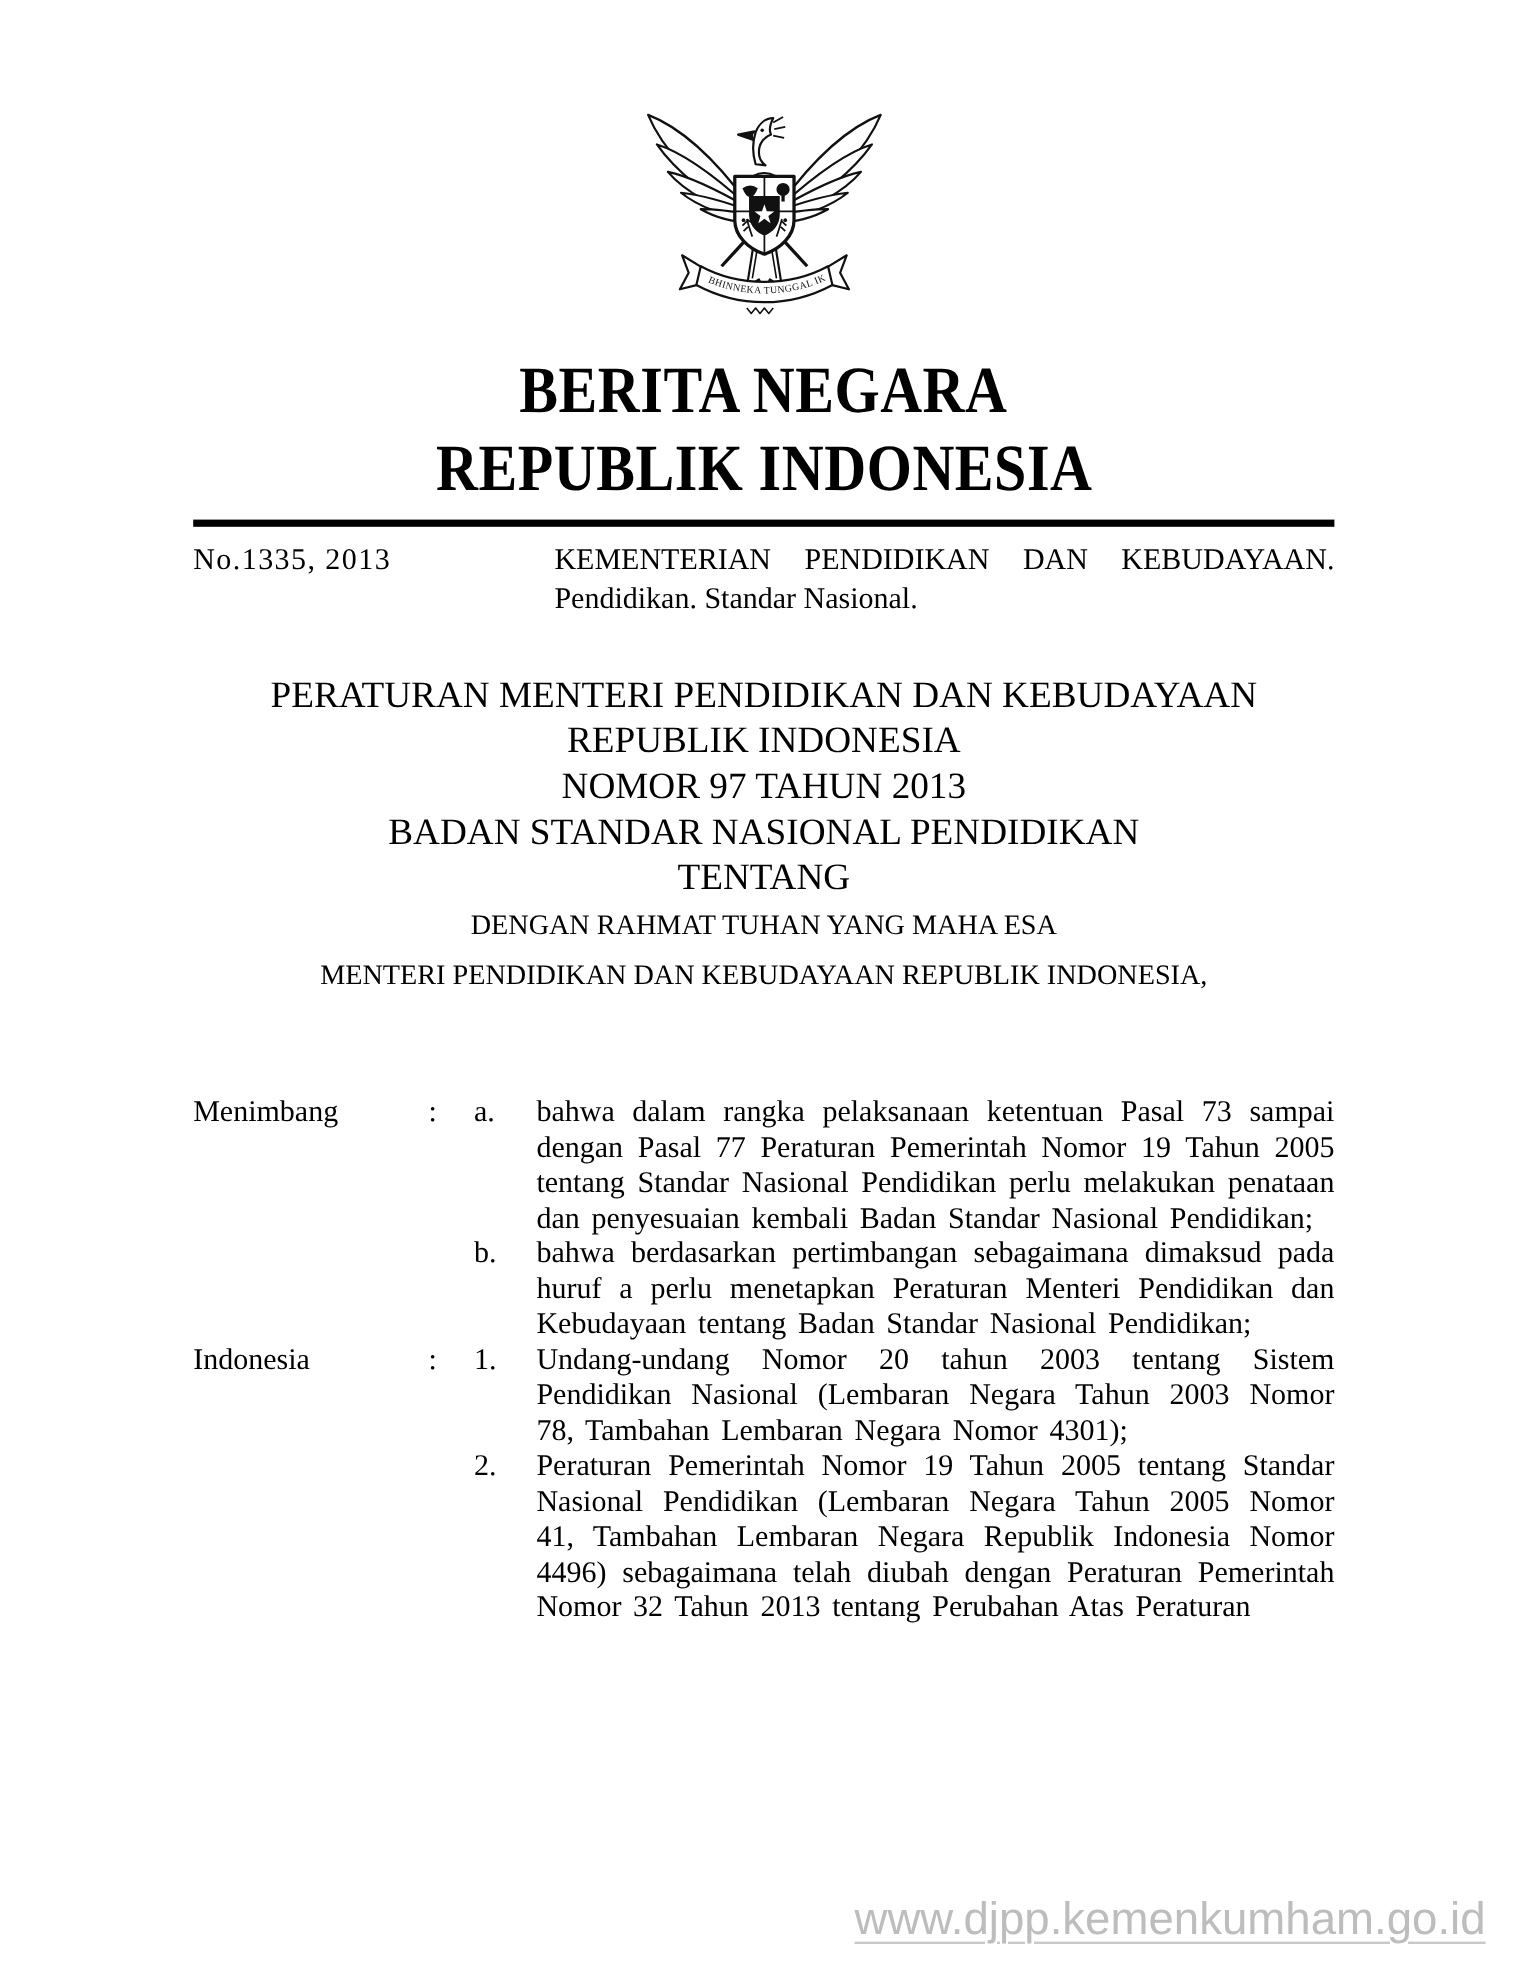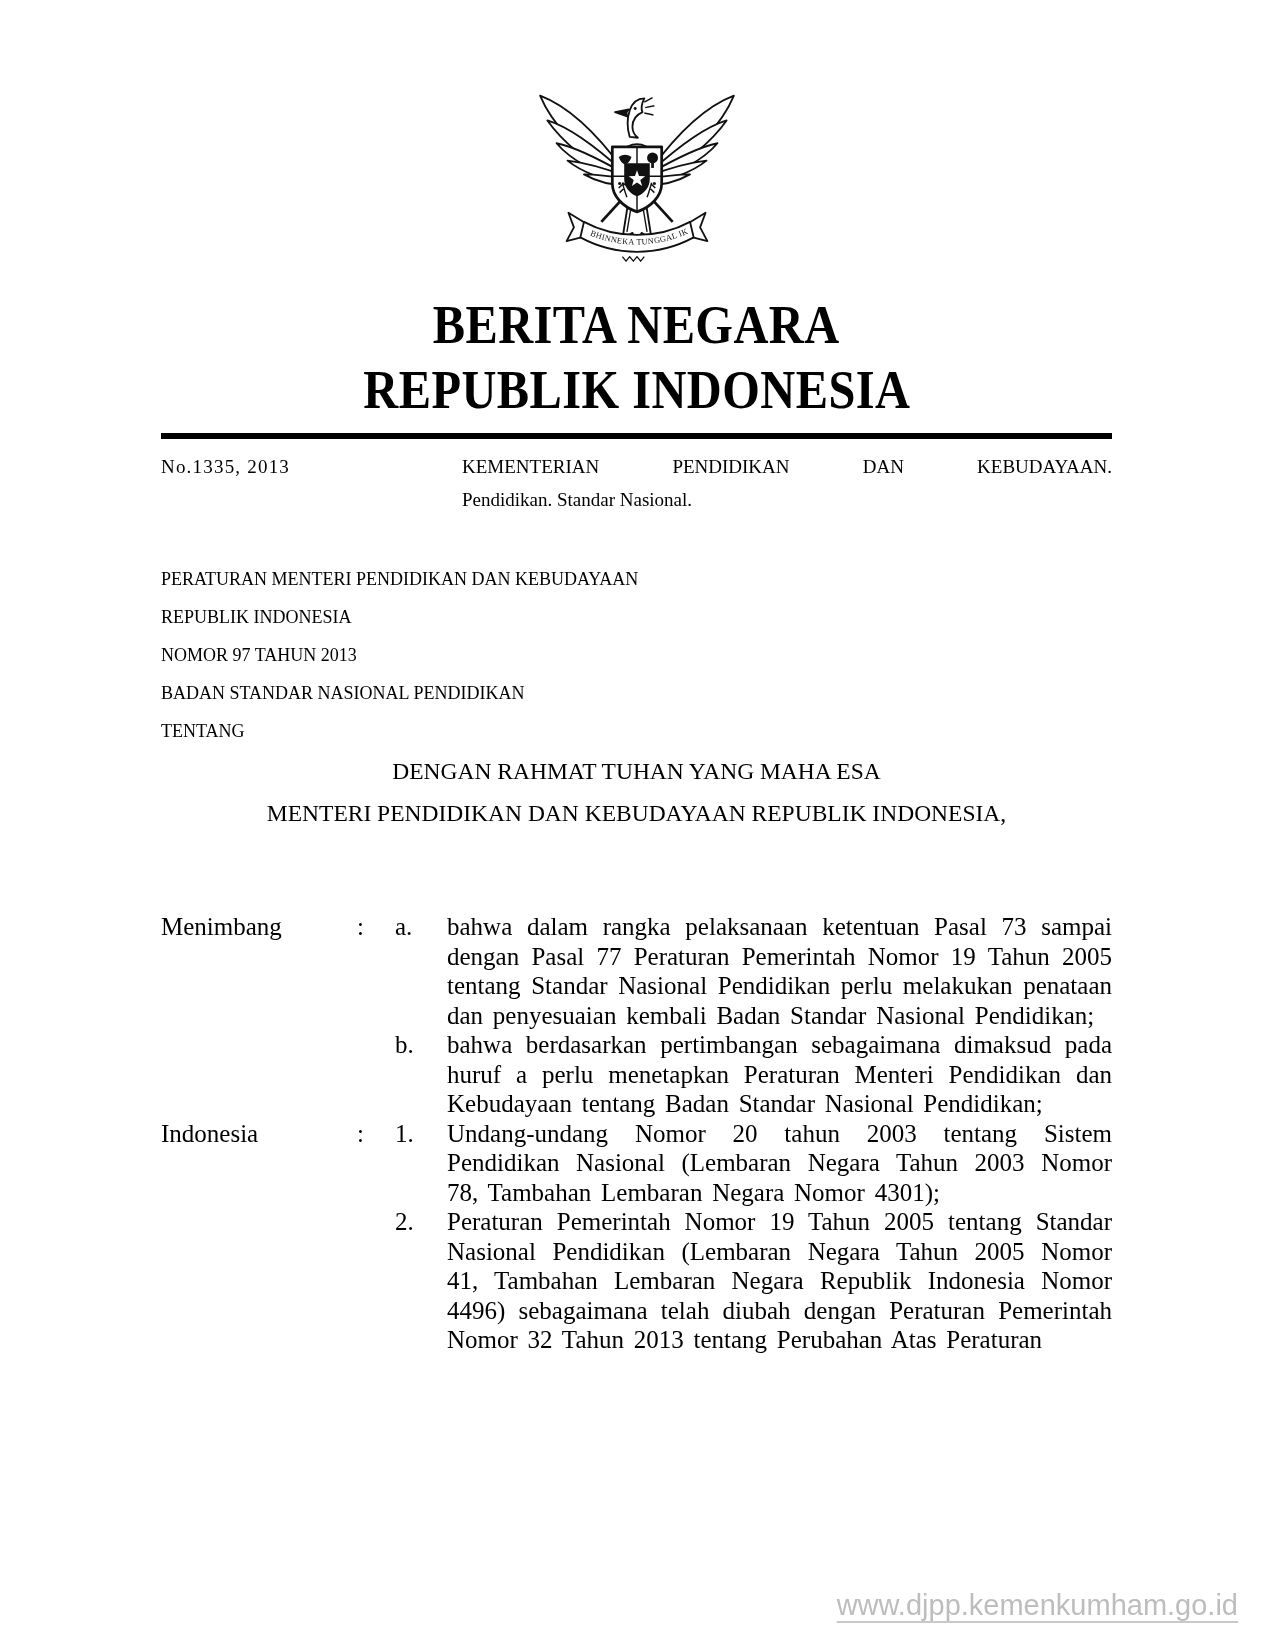--- a/index.html
+++ b/index.html
@@ -18,46 +18,46 @@
   .emblem-wrap svg { width:100%; height:100%; display:block; }
 
   
   .masthead { margin-top:18px; text-align:center; font-weight:bold; }
   .masthead .mline { font-size:55px; line-height:65px; white-space:nowrap; }
   .masthead .squeeze { display:inline-block; transform:scaleX(0.88); letter-spacing:0.5px; }
 
   .rule { margin-top:11px; height:6px; background:#000; }
 
   
-  .gazette { display:flex; margin-top:11px; font-size:19px; line-height:33px; }
+  .gazette { display:flex; margin-top:11px; font-size:25px; line-height:33px; }
   .gazette .num { width:301px; letter-spacing:1.2px; }
   .gazette .subject { flex:1; }
   .gazette .subject .l1 { text-align:justify; text-align-last:justify; }
 
   
-  .doc-title { margin-top:44px; text-align:left; font-size:18px; line-height:38px; }
+  .doc-title { margin-top:44px; text-align:center; font-size:31px; line-height:38px; }
   .preamble { text-align:center; font-size:23.5px; }
   .preamble .inv  { line-height:42px; }
   .preamble .auth { line-height:42px; }
 
   
   .clauses {
     margin-top:78px;
     display:grid;
     grid-template-columns:196px 30px 60px 1fr;
     font-size:25px; line-height:29.5px;
   }
   .clauses .mk { padding-left:8px; }
   .clauses .tx { text-align:justify; word-spacing:0.14em; }
 
   
   .footer {
     position:absolute; right:37px; bottom:28px;
     font-family:"Liberation Sans", sans-serif;
-    font-size:29px; color:#bdbdbd;
+    font-size:38px; color:#bdbdbd;
     text-decoration:underline;
     text-decoration-color:#c9c9c9;
     text-decoration-thickness:2px;
     text-underline-offset:6px;
     cursor:pointer;
     margin-top:24px;
   }
 </style>
 </head>
 <body>

